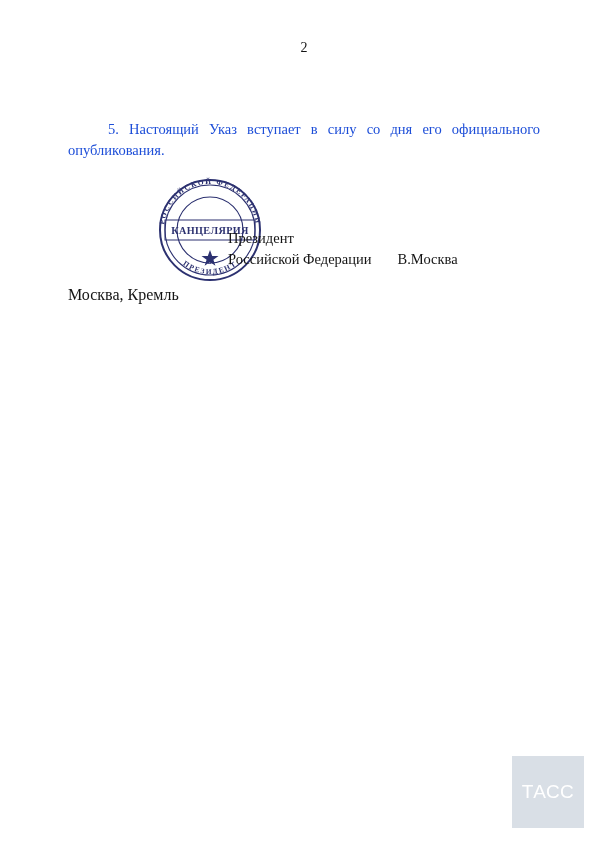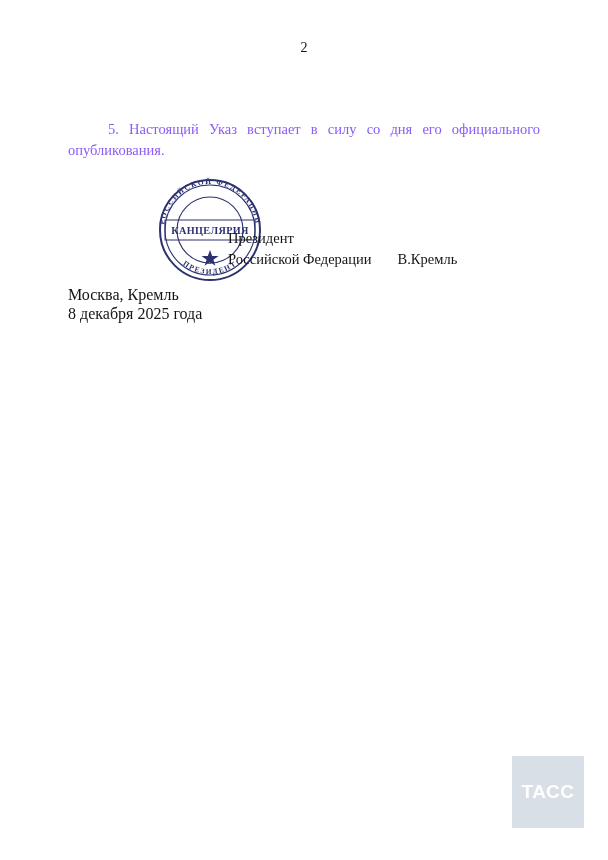--- a/index.html
+++ b/index.html
@@ -34,21 +34,21 @@
     color: #141414;
   }
 
   .body-text {
     position: absolute;
     top: 104px;
     left: 68px;
     width: 472px;
     font-size: 14.5px;
     line-height: 21px;
-    color: #8b5cf6;
+    color: #1d4ed8;
   }
   .body-text .para {
     text-align: justify;
     text-indent: 40px;
     word-spacing: 2.2px;
   }
   .body-text .para .lead {
     word-spacing: normal;
   }
 
@@ -134,21 +134,21 @@
     width: 72px;
     height: 72px;
     background: #d9dfe6;
     display: flex;
     align-items: center;
     justify-content: center;
   }
   .tass-logo .tass-text {
     font-family: "Liberation Sans", sans-serif;
     font-size: 19px;
-    font-weight: bold;
+    font-weight: normal;
     color: #ffffff;
     letter-spacing: 0.5px;
   }
 </style>
 </head>
 <body>
 
 <div class="page">
 
   <div class="page-number">2</div>
@@ -174,25 +174,24 @@
       </text>
       <rect class="band" x="17" y="52" width="90" height="20"></rect>
       <text class="center-text" x="62" y="66" text-anchor="middle">КАНЦЕЛЯРИЯ</text>
       <polygon class="star" points="62,82 64.2,88 70.5,88 65.4,91.7 67.4,97.7 62,94 56.6,97.7 58.6,91.7 53.5,88 59.8,88"></polygon>
       <text class="center-text" x="62" y="96" text-anchor="middle" style="font-size:8px;fill:#2c3170;">5</text>
     </svg>
   </div>
 
   <div class="signature-block">
     <div class="line">Президент</div>
-    <div class="line"><span>Российской Федерации</span><span class="name">В.Кремль</span></div>
+    <div class="line"><span>Российской Федерации</span><span class="name">В.Москва</span></div>
   </div>
 
   <div class="meta-block">
     <div>Москва, Кремль</div>
-    <div>8 декабря 2025 года</div>
   </div>
 
   <div class="tass-logo">
     <span class="tass-text">ТАСС</span>
   </div>
 
 </div>
 
 </body></html>

